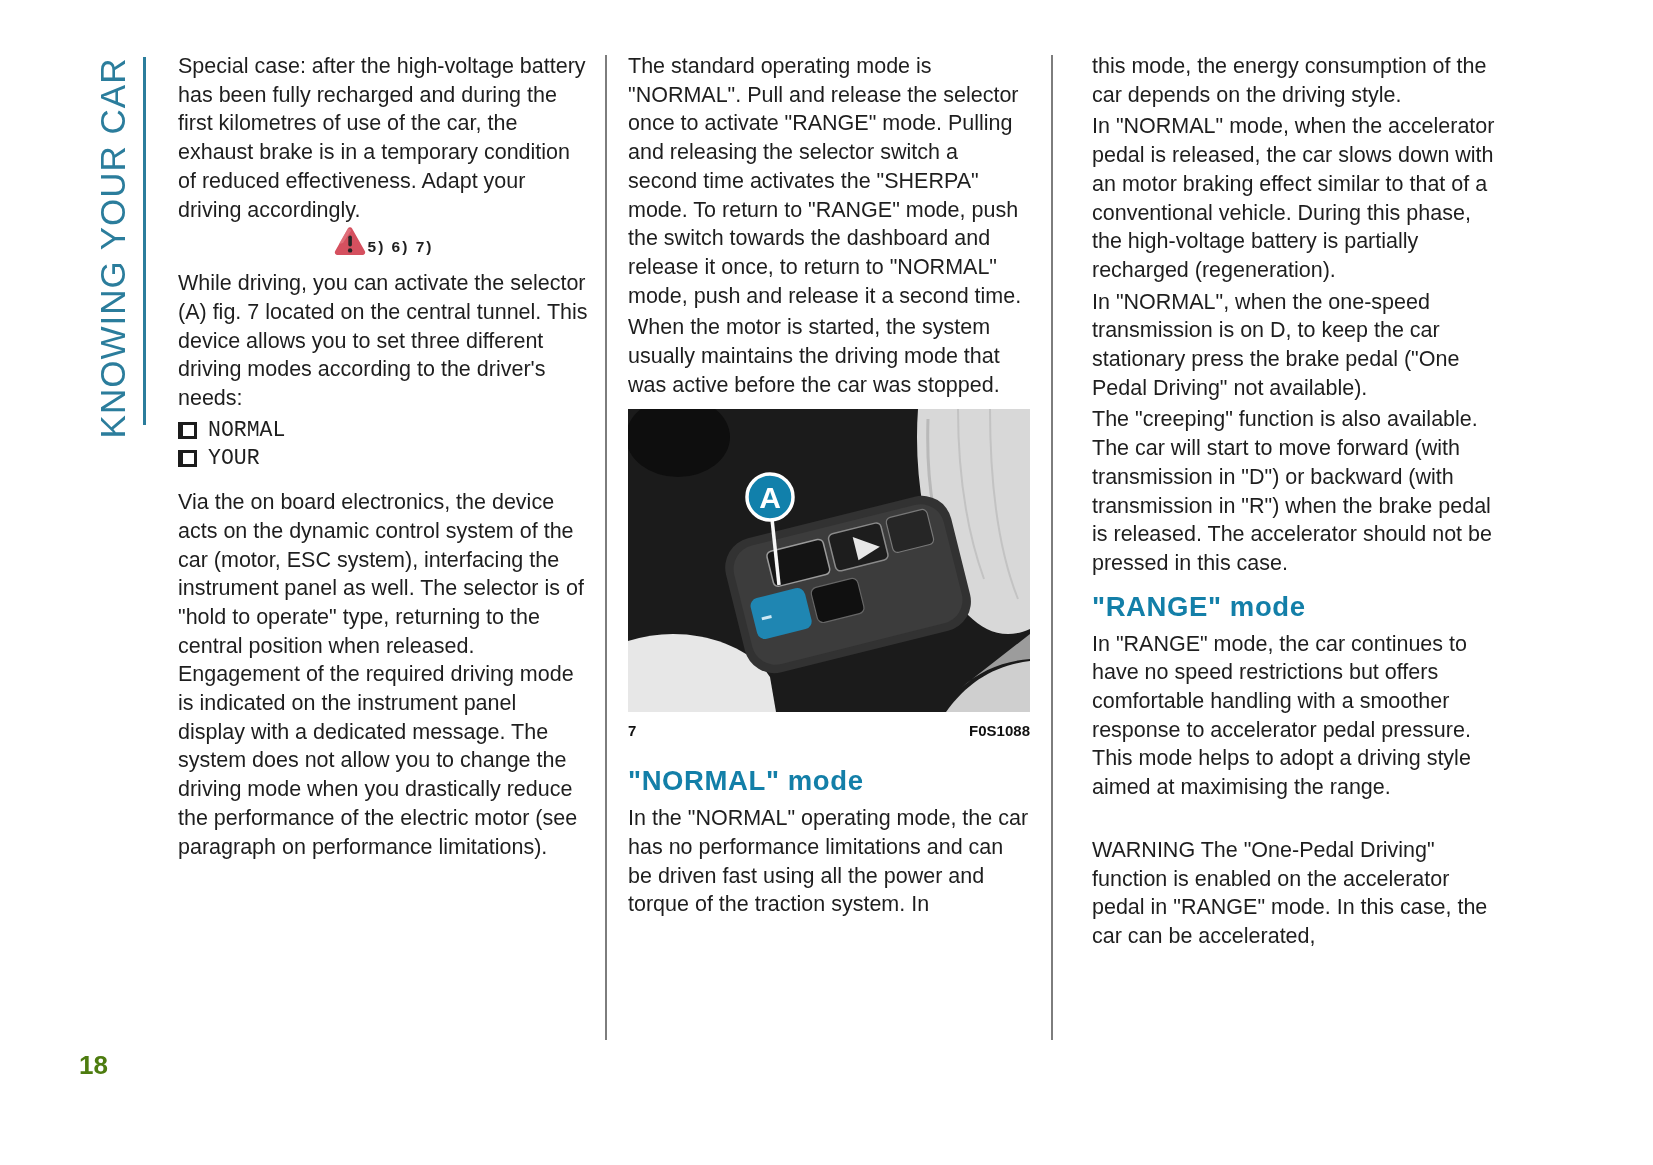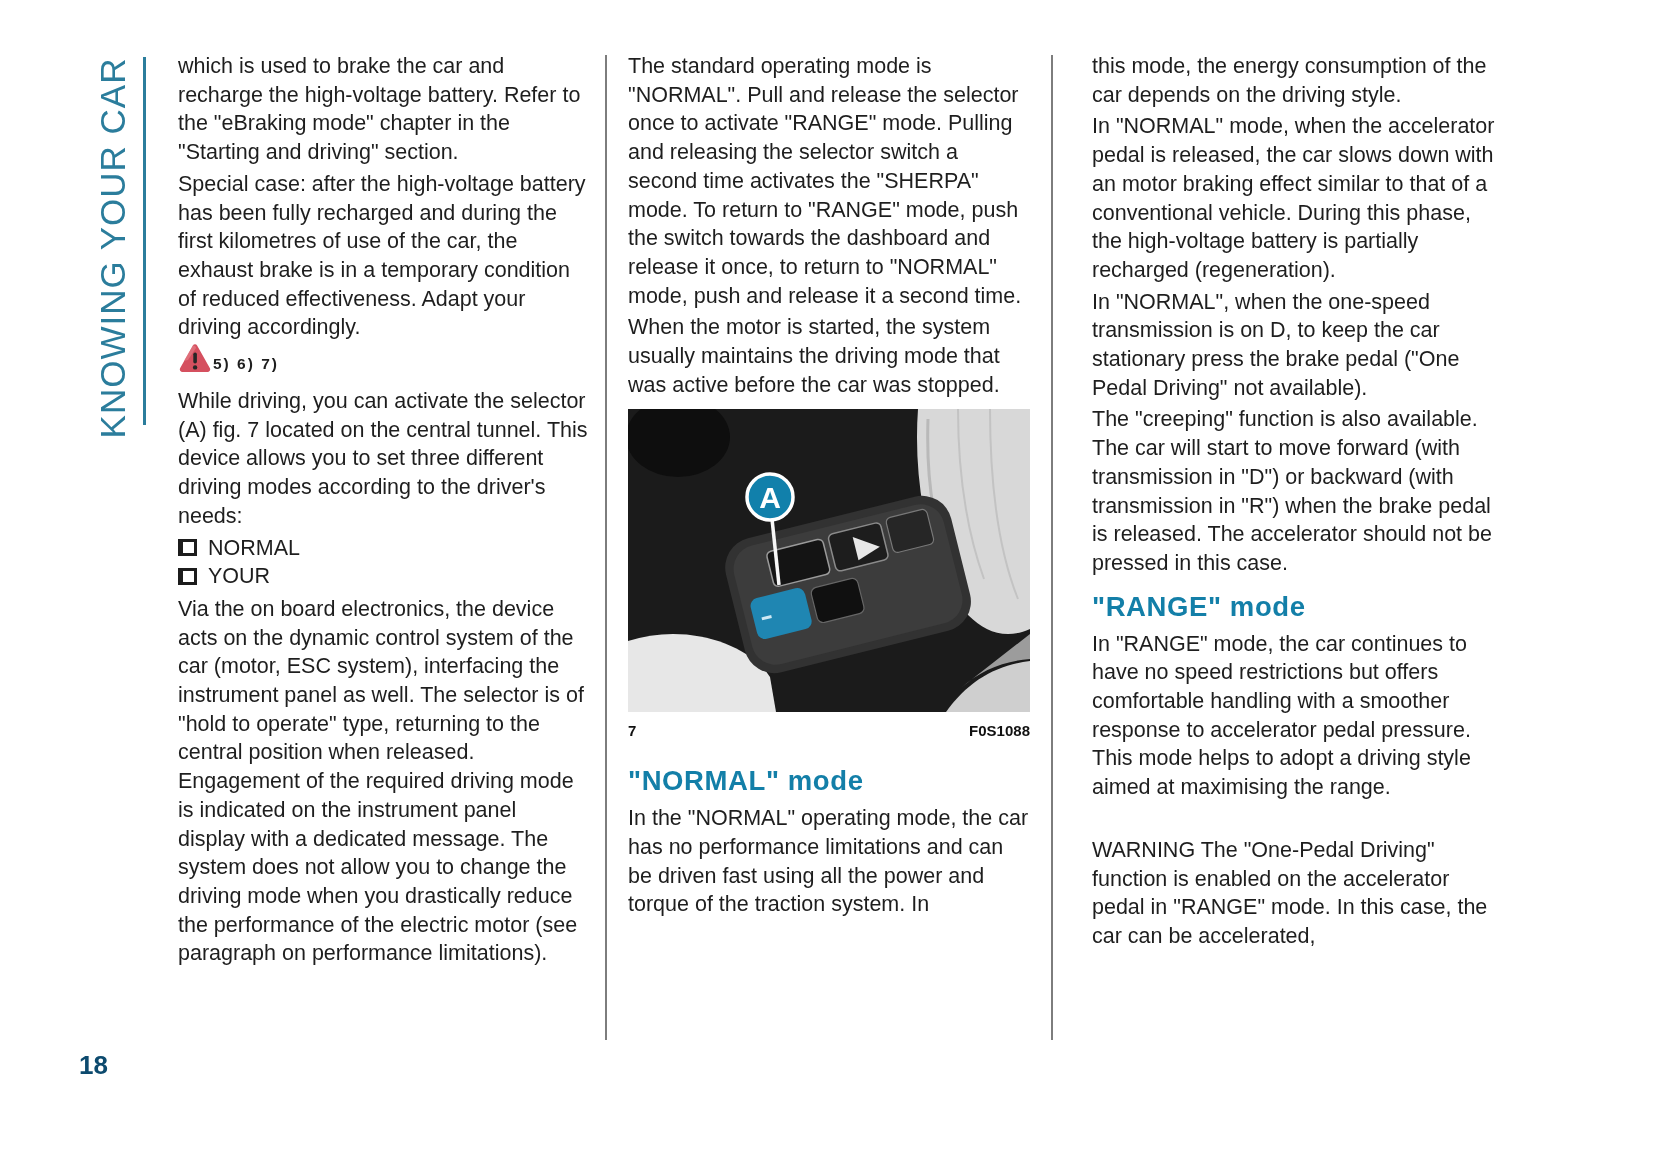--- a/index.html
+++ b/index.html
@@ -7,64 +7,63 @@
     position:relative; width:1653px; height:1165px; background:#ffffff;
     font-family:"Liberation Sans", sans-serif; color:#1e1e1e; overflow:hidden;
   }
   
   .sidebar-title {
     position:absolute; left:-76px; top:226px; width:382px; height:44px;
     transform:rotate(-90deg); transform-origin:center;
     font-size:35px; letter-spacing:1px; color:#2b7d9c; text-align:center; white-space:nowrap;
   }
   .sidebar-rule { position:absolute; left:143px; top:57px; width:3px; height:368px; background:#2b7d9c; }
-  .pagenum { position:absolute; left:79px; top:1050px; font-size:26px; font-weight:bold; color:#0c4a6e; }
+  .pagenum { position:absolute; left:79px; top:1050px; font-size:26px; font-weight:bold; color:#4d7c0f; }
 
   
   .col { position:absolute; top:52px; font-size:21.5px; line-height:28.7px; }
   .col1 { left:178px; width:410px; }
   .col2 { left:628px; width:402px; }
   .col3 { left:1092px; width:408px; }
   .vdiv { position:absolute; top:55px; width:2px; height:985px; background:#7d7d7d; }
   .vdiv1 { left:605px; } .vdiv2 { left:1051px; }
 
   p { margin:0 0 3px 0; }
   .bold { font-weight:normal; }
 
   .heading {
     color:#137fa8; font-weight:bold; font-size:27.5px; letter-spacing:0.6px;
     margin:20px 0 8px 0; line-height:30px;
   }
 
   
-  .warnrow { display:flex; align-items:flex-end; gap:1px; margin:7px 0 5px 0; height:33px; }
+  .warnrow { display:flex; align-items:flex-end; gap:1px; margin:7px 0 5px 0; height:33px;justify-content:center; }
   .warnrefs { font-size:15.5px; font-weight:bold; padding-bottom:3px; letter-spacing:2px; }
 
   
-  .sqlist { margin:1px 0 4px 0; }
+  .sqlist { margin:1px 0 15px 0;font-family:Liberation Mono, monospace; }
   .sqitem { display:flex; align-items:center; gap:11px; height:28.7px; }
   .sq { width:11px; height:11px; border:3px solid #1c1c1c; border-left-width:5px; flex:0 0 auto; }
 
   
   .figure { margin-top:10px; width:402px; height:303px; }
   .figcaption { display:flex; justify-content:space-between; font-size:15px; font-weight:bold; margin-top:5px; color:#111; }
 </style>
 </head>
 <body>
 
 <div class="page">
 
   <div class="sidebar-title">KNOWING YOUR CAR</div>
   <div class="sidebar-rule"></div>
 
   <div class="vdiv vdiv1"></div>
   <div class="vdiv vdiv2"></div>
 
   <div class="col col1">
-    <p>which is used to brake the car and recharge the high-voltage battery. Refer to the "eBraking mode" chapter in the "Starting and driving" section.</p>
     <p class="bold">Special case: after the high-voltage battery has been fully recharged and during the first kilometres of use of the car, the exhaust brake is in a temporary condition of reduced effectiveness. Adapt your driving accordingly.</p>
     <div class="warnrow">
       <span>
         <svg width="34" height="31" viewBox="0 0 34 31">
           <path d="M14.9 2.6 L2.2 24.9 a2.8 2.8 0 0 0 2.4 4.2 h24.8 a2.8 2.8 0 0 0 2.4 -4.2 L19.1 2.6 a2.4 2.4 0 0 0 -4.2 0 Z" fill="#d5505f"></path>
           <path d="M14.9 2.6 L6 18 l4 -1 8 -12 a2.4 2.4 0 0 0 -3.1 -2.4 Z" fill="#e37a84" opacity="0.7"></path>
           <rect x="15.3" y="9.5" width="3.6" height="11" rx="1.8" fill="#262626"></rect>
           <circle cx="17.1" cy="24.4" r="2.2" fill="#262626"></circle>
         </svg>
       </span>

